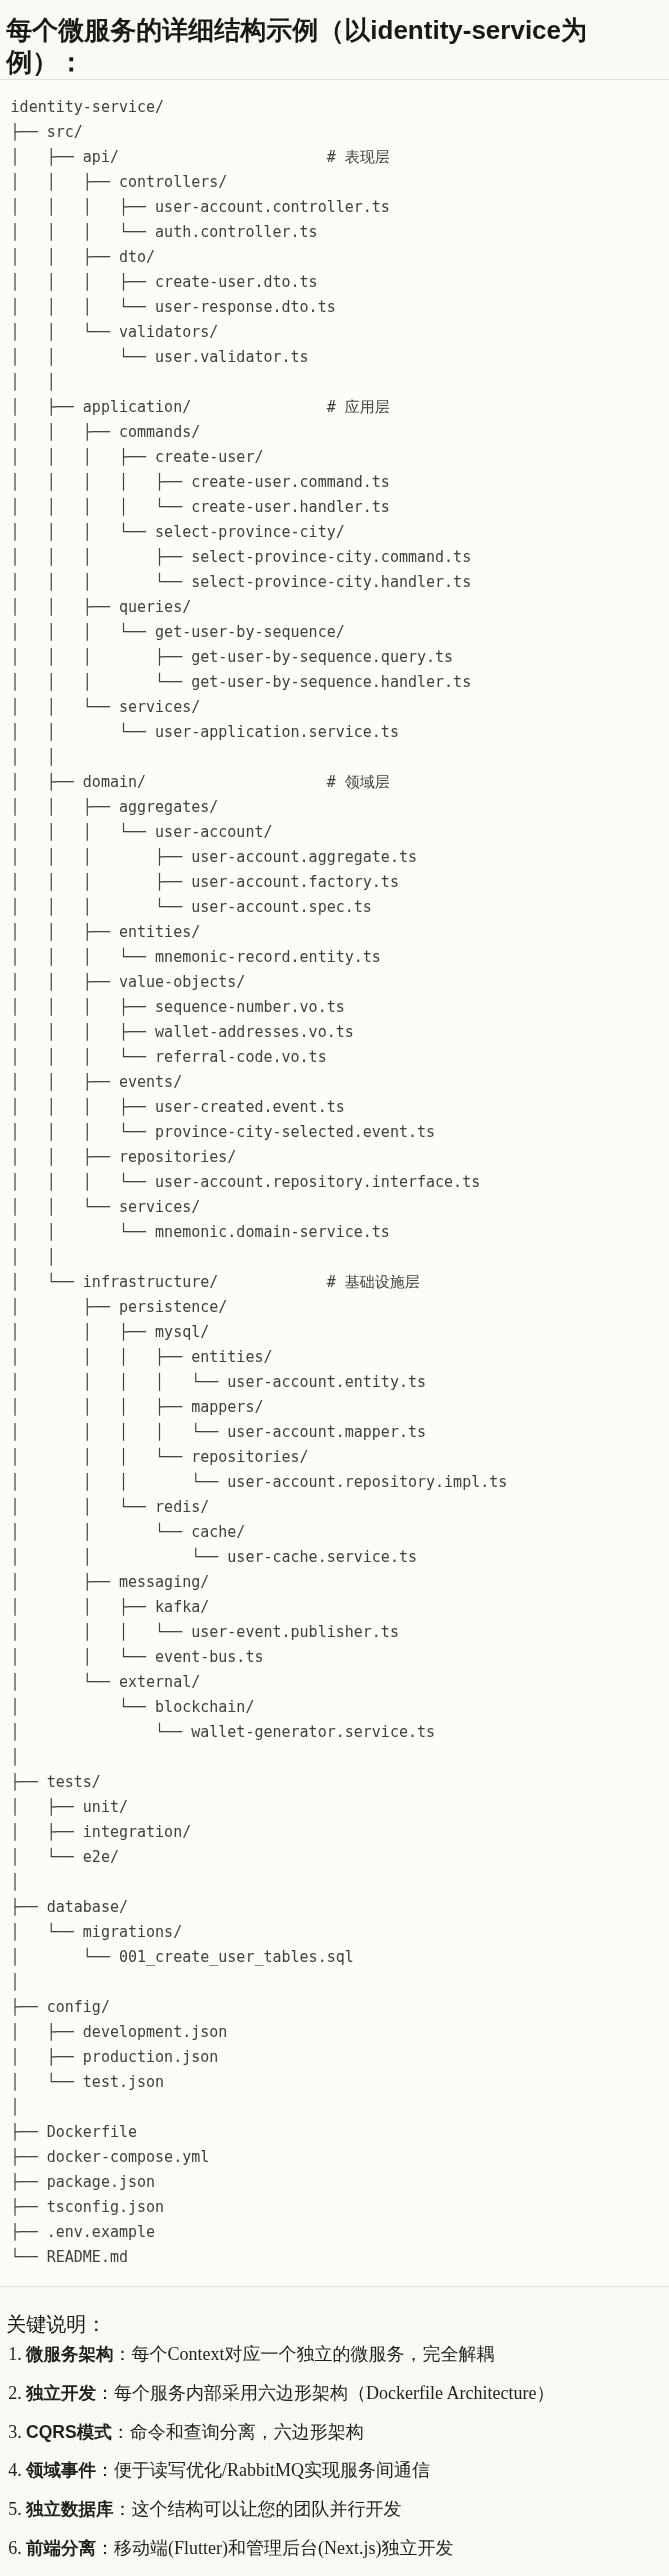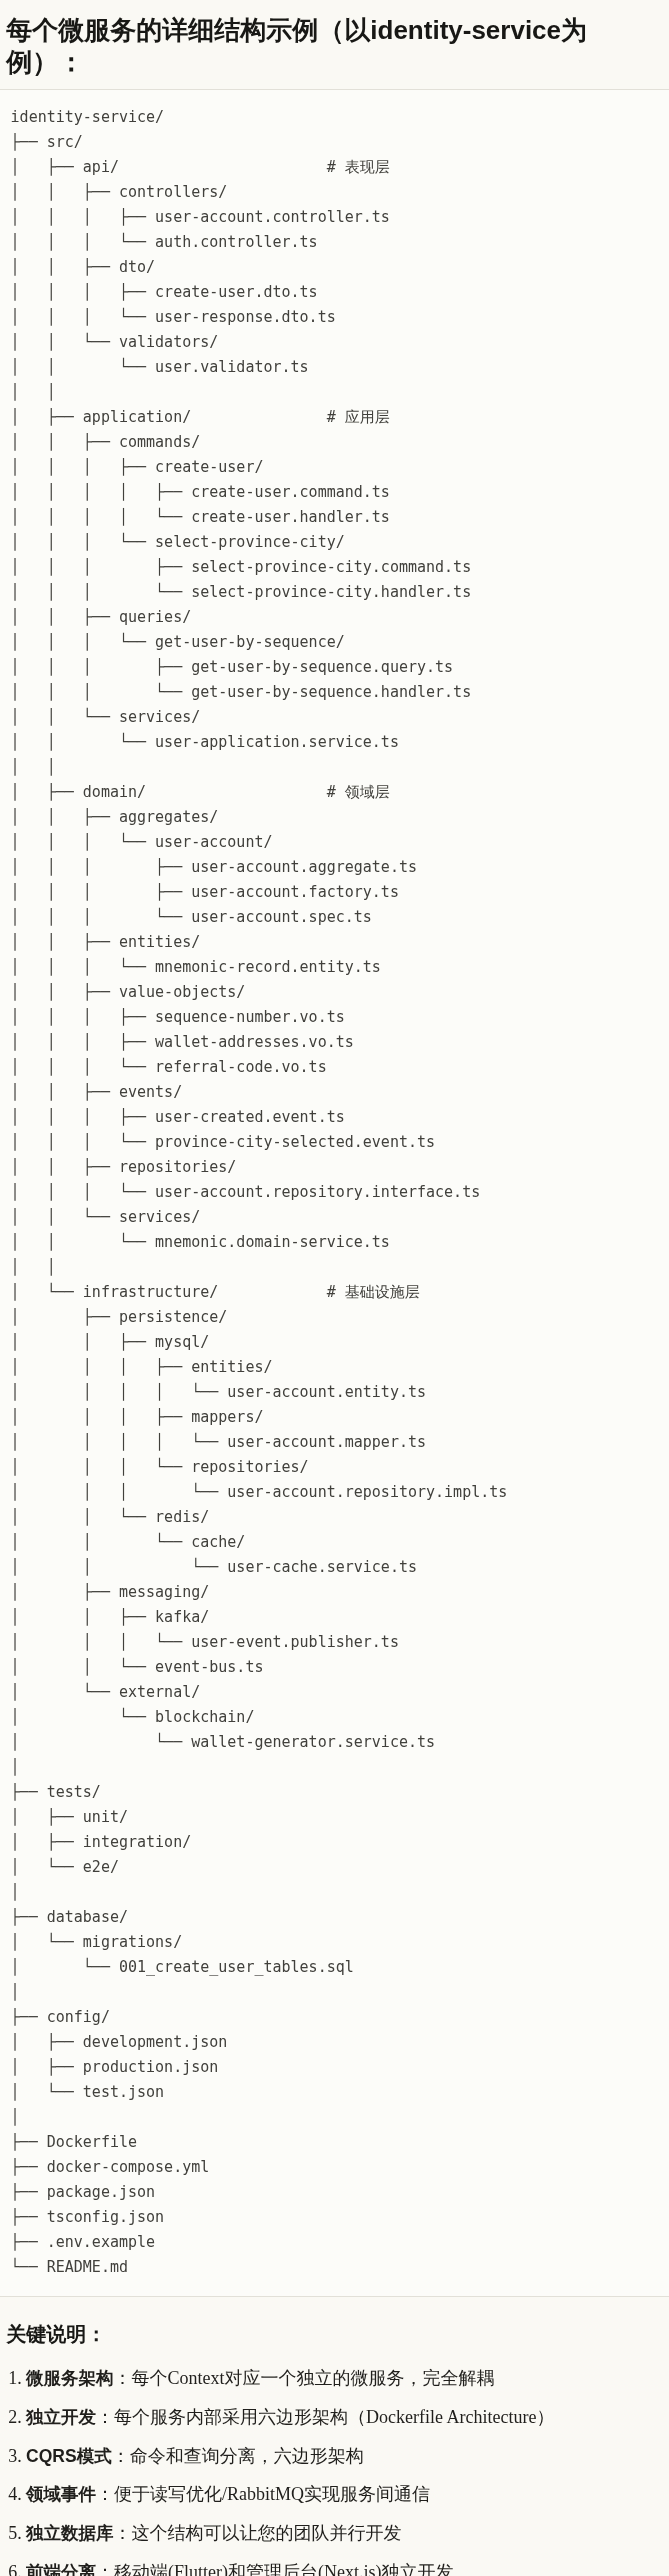--- a/index.html
+++ b/index.html
@@ -18,45 +18,44 @@
   }
   .doc-title {
     font-family: "Liberation Sans", "DejaVu Sans", sans-serif;
     font-weight: 700;
     font-size: 26px;
     line-height: 1.25;
     color: #181815;
     padding-left: 1.3px;
   }
   .code-block {
-    margin-top: 10px;
     margin-left: -5px;
     margin-right: -5px;
     background: #FCFCF9;
     border-top: 1.3px solid #E2E0D8;
     border-bottom: 1.3px solid #E2E0D8;
   }
   .tree {
     margin: 0;
     padding: 15px 12.5px 16.3px 10.6px;
     font-family: "DejaVu Sans Mono", "Liberation Mono", monospace;
     font-size: 15px;
     line-height: 25px;
     color: #41403C;
     white-space: pre;
   }
   .notes { padding: 0 0 0 1.3px; }
   .notes-heading {
     margin-top: 24px;
     font-family: "Liberation Sans", "DejaVu Sans", sans-serif;
-    font-weight: 700;
+    font-weight: 400;
     font-size: 20px;
     color: #181815;
   }
-  .note-list { margin-top: 19px; }
+  .note-list { margin-top: 5px; }
   .note-item {
     font-size: 18px;
     line-height: 22.5px;
     margin-bottom: 16.3px;
     padding-left: 1.9px;
     white-space: nowrap;
   }
   .note-num { margin-right: 4.4px; }
   .note-term {
     font-weight: 700;

